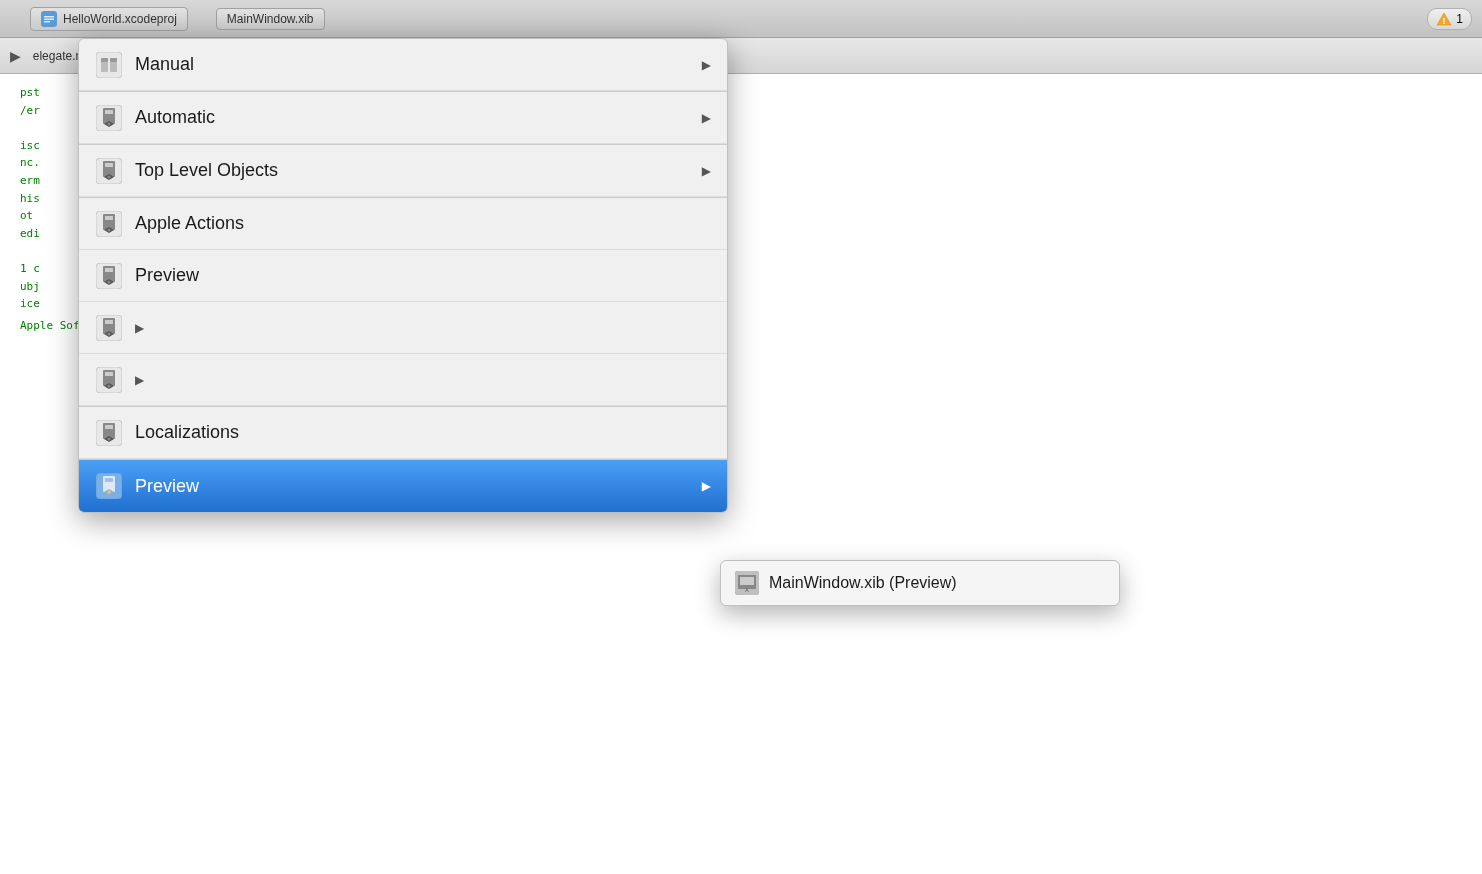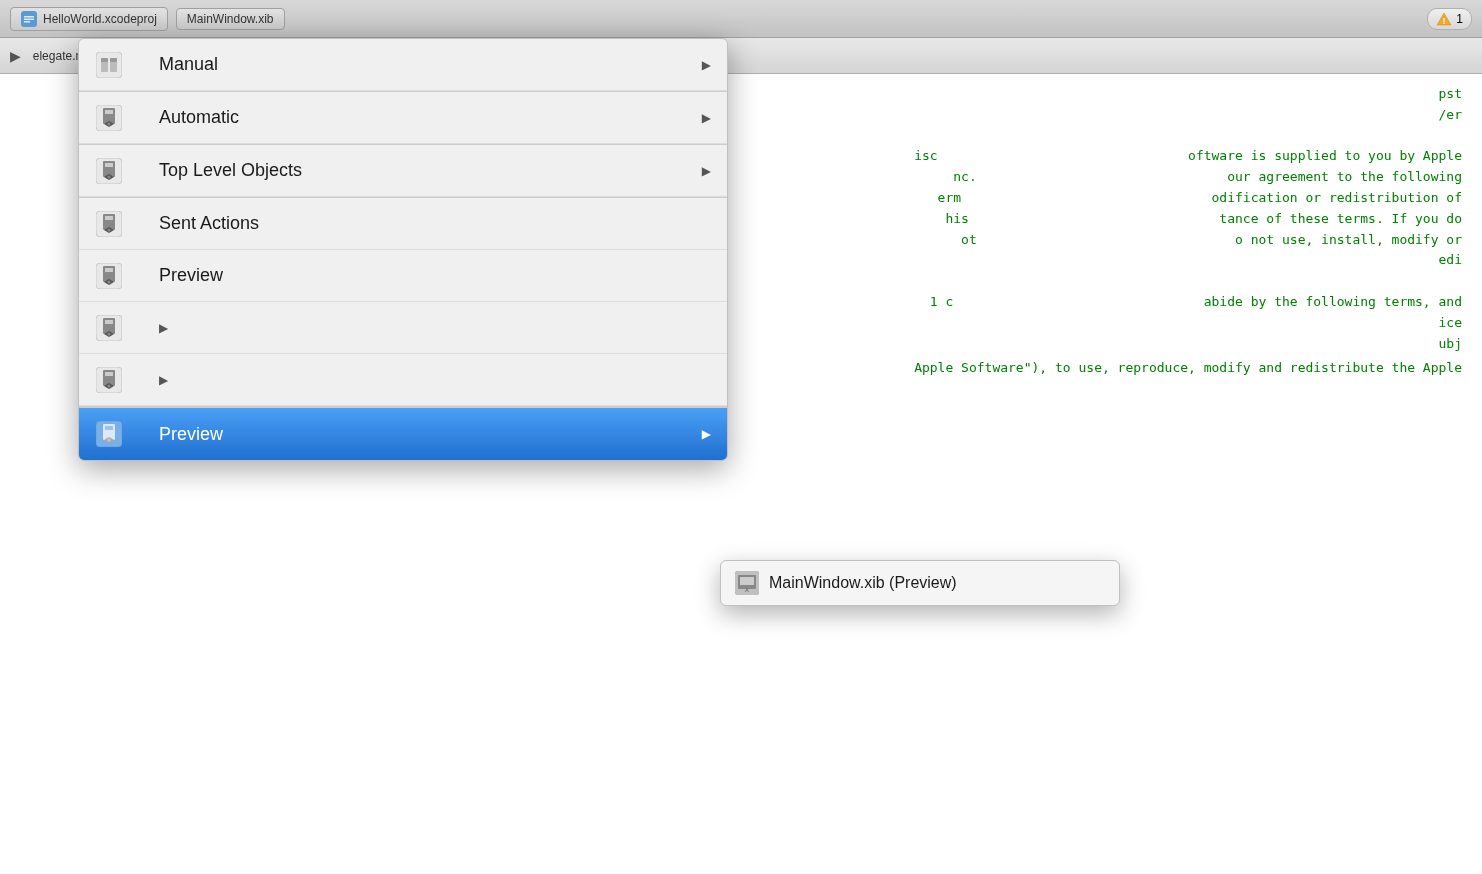--- a/index.html
+++ b/index.html
@@ -43,20 +43,21 @@
     .file-tab {
       display: flex;
       align-items: center;
       gap: 6px;
       background: linear-gradient(to bottom, #e2e2e2, #cacaca);
       border: 1px solid #a0a0a0;
       border-radius: 4px;
       padding: 3px 10px;
       font-size: 12px;
       color: #333;
+      margin-left: 20px;
     }
 
     .file-tab-icon {
       width: 16px;
       height: 16px;
       background: #5b9bd5;
       border-radius: 3px;
       display: flex;
       align-items: center;
       justify-content: center;
@@ -109,26 +110,25 @@
     }
 
     
     .editor-area {
       position: absolute;
       top: 74px; left: 0;
       width: 1482px;
       height: 800px;
       background: #ffffff;
       font-family: "Menlo", "Monaco", monospace;
-      font-size: 13px;
+      font-size: 11px;
       color: #008000;
       padding: 10px 20px;
       line-height: 1.6;
       overflow: hidden;
-      text-align: right;
     }
 
     
     .dropdown-menu {
       position: absolute;
       top: 38px;
       left: 78px;
       width: 650px;
       background: #f0f0f0;
       border: 1px solid #c0c0c0;
@@ -139,21 +139,20 @@
     }
 
     .menu-item {
       display: flex;
       align-items: center;
       padding: 0 16px;
       height: 52px;
       cursor: pointer;
       border-bottom: 1px solid #ddd;
       position: relative;
-      gap: 24px;
     }
 
     .menu-item:last-child {
       border-bottom: none;
       align-items: center;
     }
 
     .menu-item.highlighted {
       background: linear-gradient(to bottom, #4a9ff5, #2070d0);
     }
@@ -289,22 +288,22 @@
   <div>/er</div>
   <div>&nbsp;</div>
   <div>isc&nbsp;&nbsp;&nbsp;&nbsp;&nbsp;&nbsp;&nbsp;&nbsp;&nbsp;&nbsp;&nbsp;&nbsp;&nbsp;&nbsp;&nbsp;&nbsp;&nbsp;&nbsp;&nbsp;&nbsp;&nbsp;&nbsp;&nbsp;&nbsp;&nbsp;&nbsp;&nbsp;&nbsp;&nbsp;&nbsp;&nbsp;&nbsp;oftware is supplied to you by Apple</div>
   <div>nc.&nbsp;&nbsp;&nbsp;&nbsp;&nbsp;&nbsp;&nbsp;&nbsp;&nbsp;&nbsp;&nbsp;&nbsp;&nbsp;&nbsp;&nbsp;&nbsp;&nbsp;&nbsp;&nbsp;&nbsp;&nbsp;&nbsp;&nbsp;&nbsp;&nbsp;&nbsp;&nbsp;&nbsp;&nbsp;&nbsp;&nbsp;&nbsp;our agreement to the following</div>
   <div>erm&nbsp;&nbsp;&nbsp;&nbsp;&nbsp;&nbsp;&nbsp;&nbsp;&nbsp;&nbsp;&nbsp;&nbsp;&nbsp;&nbsp;&nbsp;&nbsp;&nbsp;&nbsp;&nbsp;&nbsp;&nbsp;&nbsp;&nbsp;&nbsp;&nbsp;&nbsp;&nbsp;&nbsp;&nbsp;&nbsp;&nbsp;&nbsp;odification or redistribution of</div>
   <div>his&nbsp;&nbsp;&nbsp;&nbsp;&nbsp;&nbsp;&nbsp;&nbsp;&nbsp;&nbsp;&nbsp;&nbsp;&nbsp;&nbsp;&nbsp;&nbsp;&nbsp;&nbsp;&nbsp;&nbsp;&nbsp;&nbsp;&nbsp;&nbsp;&nbsp;&nbsp;&nbsp;&nbsp;&nbsp;&nbsp;&nbsp;&nbsp;tance of these terms.  If you do</div>
   <div>ot&nbsp;&nbsp;&nbsp;&nbsp;&nbsp;&nbsp;&nbsp;&nbsp;&nbsp;&nbsp;&nbsp;&nbsp;&nbsp;&nbsp;&nbsp;&nbsp;&nbsp;&nbsp;&nbsp;&nbsp;&nbsp;&nbsp;&nbsp;&nbsp;&nbsp;&nbsp;&nbsp;&nbsp;&nbsp;&nbsp;&nbsp;&nbsp;&nbsp;o not use, install, modify or</div>
   <div>edi</div>
   <div>&nbsp;</div>
   <div>1 c&nbsp;&nbsp;&nbsp;&nbsp;&nbsp;&nbsp;&nbsp;&nbsp;&nbsp;&nbsp;&nbsp;&nbsp;&nbsp;&nbsp;&nbsp;&nbsp;&nbsp;&nbsp;&nbsp;&nbsp;&nbsp;&nbsp;&nbsp;&nbsp;&nbsp;&nbsp;&nbsp;&nbsp;&nbsp;&nbsp;&nbsp;&nbsp;abide by the following terms, and</div>
+  <div>ubj</div>
   <div>ice</div>
-  <div>ubj</div>
   <div style="margin-top: 4px;">Apple Software"), to use, reproduce, modify and redistribute the Apple</div>
 </div>
 
 <div class="dropdown-menu">
 
   <div class="menu-item">
     <div class="menu-item-icon">
       <svg width="26" height="26" viewBox="0 0 26 26">
         <rect width="26" height="26" rx="4" fill="#e8e8e8" stroke="#aaa" stroke-width="0.5"></rect>
         <rect x="5" y="6" width="7" height="14" rx="1" fill="#bbb"></rect>
@@ -355,21 +354,21 @@
   <div class="menu-item">
     <div class="menu-item-icon">
       <svg width="26" height="26" viewBox="0 0 26 26">
         <rect width="26" height="26" rx="4" fill="#e8e8e8" stroke="#aaa" stroke-width="0.5"></rect>
         <rect x="7" y="3" width="12" height="16" rx="1" fill="#888"></rect>
         <rect x="9" y="5" width="8" height="4" rx="0.5" fill="#ccc"></rect>
         <polygon points="8,19 13,22 18,19 13,16" fill="#555"></polygon>
         <circle cx="13" cy="19" r="1.5" fill="#888"></circle>
       </svg>
     </div>
-    <span class="menu-item-label">Sent Actions</span>
+    <span class="menu-item-label">Apple Actions</span>
   </div>
 
   <div class="menu-item">
     <div class="menu-item-icon">
       <svg width="26" height="26" viewBox="0 0 26 26">
         <rect width="26" height="26" rx="4" fill="#e8e8e8" stroke="#aaa" stroke-width="0.5"></rect>
         <rect x="7" y="3" width="12" height="16" rx="1" fill="#888"></rect>
         <rect x="9" y="5" width="8" height="4" rx="0.5" fill="#ccc"></rect>
         <polygon points="8,19 13,22 18,19 13,16" fill="#555"></polygon>
         <circle cx="13" cy="19" r="1.5" fill="#888"></circle>
@@ -399,20 +398,32 @@
         <rect x="9" y="5" width="8" height="4" rx="0.5" fill="#ccc"></rect>
         <polygon points="8,19 13,22 18,19 13,16" fill="#555"></polygon>
         <circle cx="13" cy="19" r="1.5" fill="#888"></circle>
       </svg>
     </div>
     <span class="menu-arrow">▶</span>
   </div>
 
   <div class="menu-separator"></div>
 
+  <div class="menu-item">
+    <div class="menu-item-icon">
+      <svg width="26" height="26" viewBox="0 0 26 26">
+        <rect width="26" height="26" rx="4" fill="#e8e8e8" stroke="#aaa" stroke-width="0.5"></rect>
+        <rect x="7" y="3" width="12" height="16" rx="1" fill="#888"></rect>
+        <rect x="9" y="5" width="8" height="4" rx="0.5" fill="#ccc"></rect>
+        <polygon points="8,19 13,22 18,19 13,16" fill="#555"></polygon>
+        <circle cx="13" cy="19" r="1.5" fill="#888"></circle>
+      </svg>
+    </div>
+    <span class="menu-item-label">Localizations</span>
+  </div>
 
   <div class="menu-separator"></div>
 
   <div class="menu-item highlighted">
     <div class="menu-item-icon">
       <svg width="26" height="26" viewBox="0 0 26 26">
         <rect width="26" height="26" rx="4" fill="#7ab0e8" stroke="#5a90c8" stroke-width="0.5"></rect>
         <rect x="7" y="3" width="12" height="16" rx="1" fill="#dde8f8"></rect>
         <rect x="9" y="5" width="8" height="4" rx="0.5" fill="#a0c0e8"></rect>
         <polygon points="8,19 13,22 18,19 13,16" fill="#aaa"></polygon>

